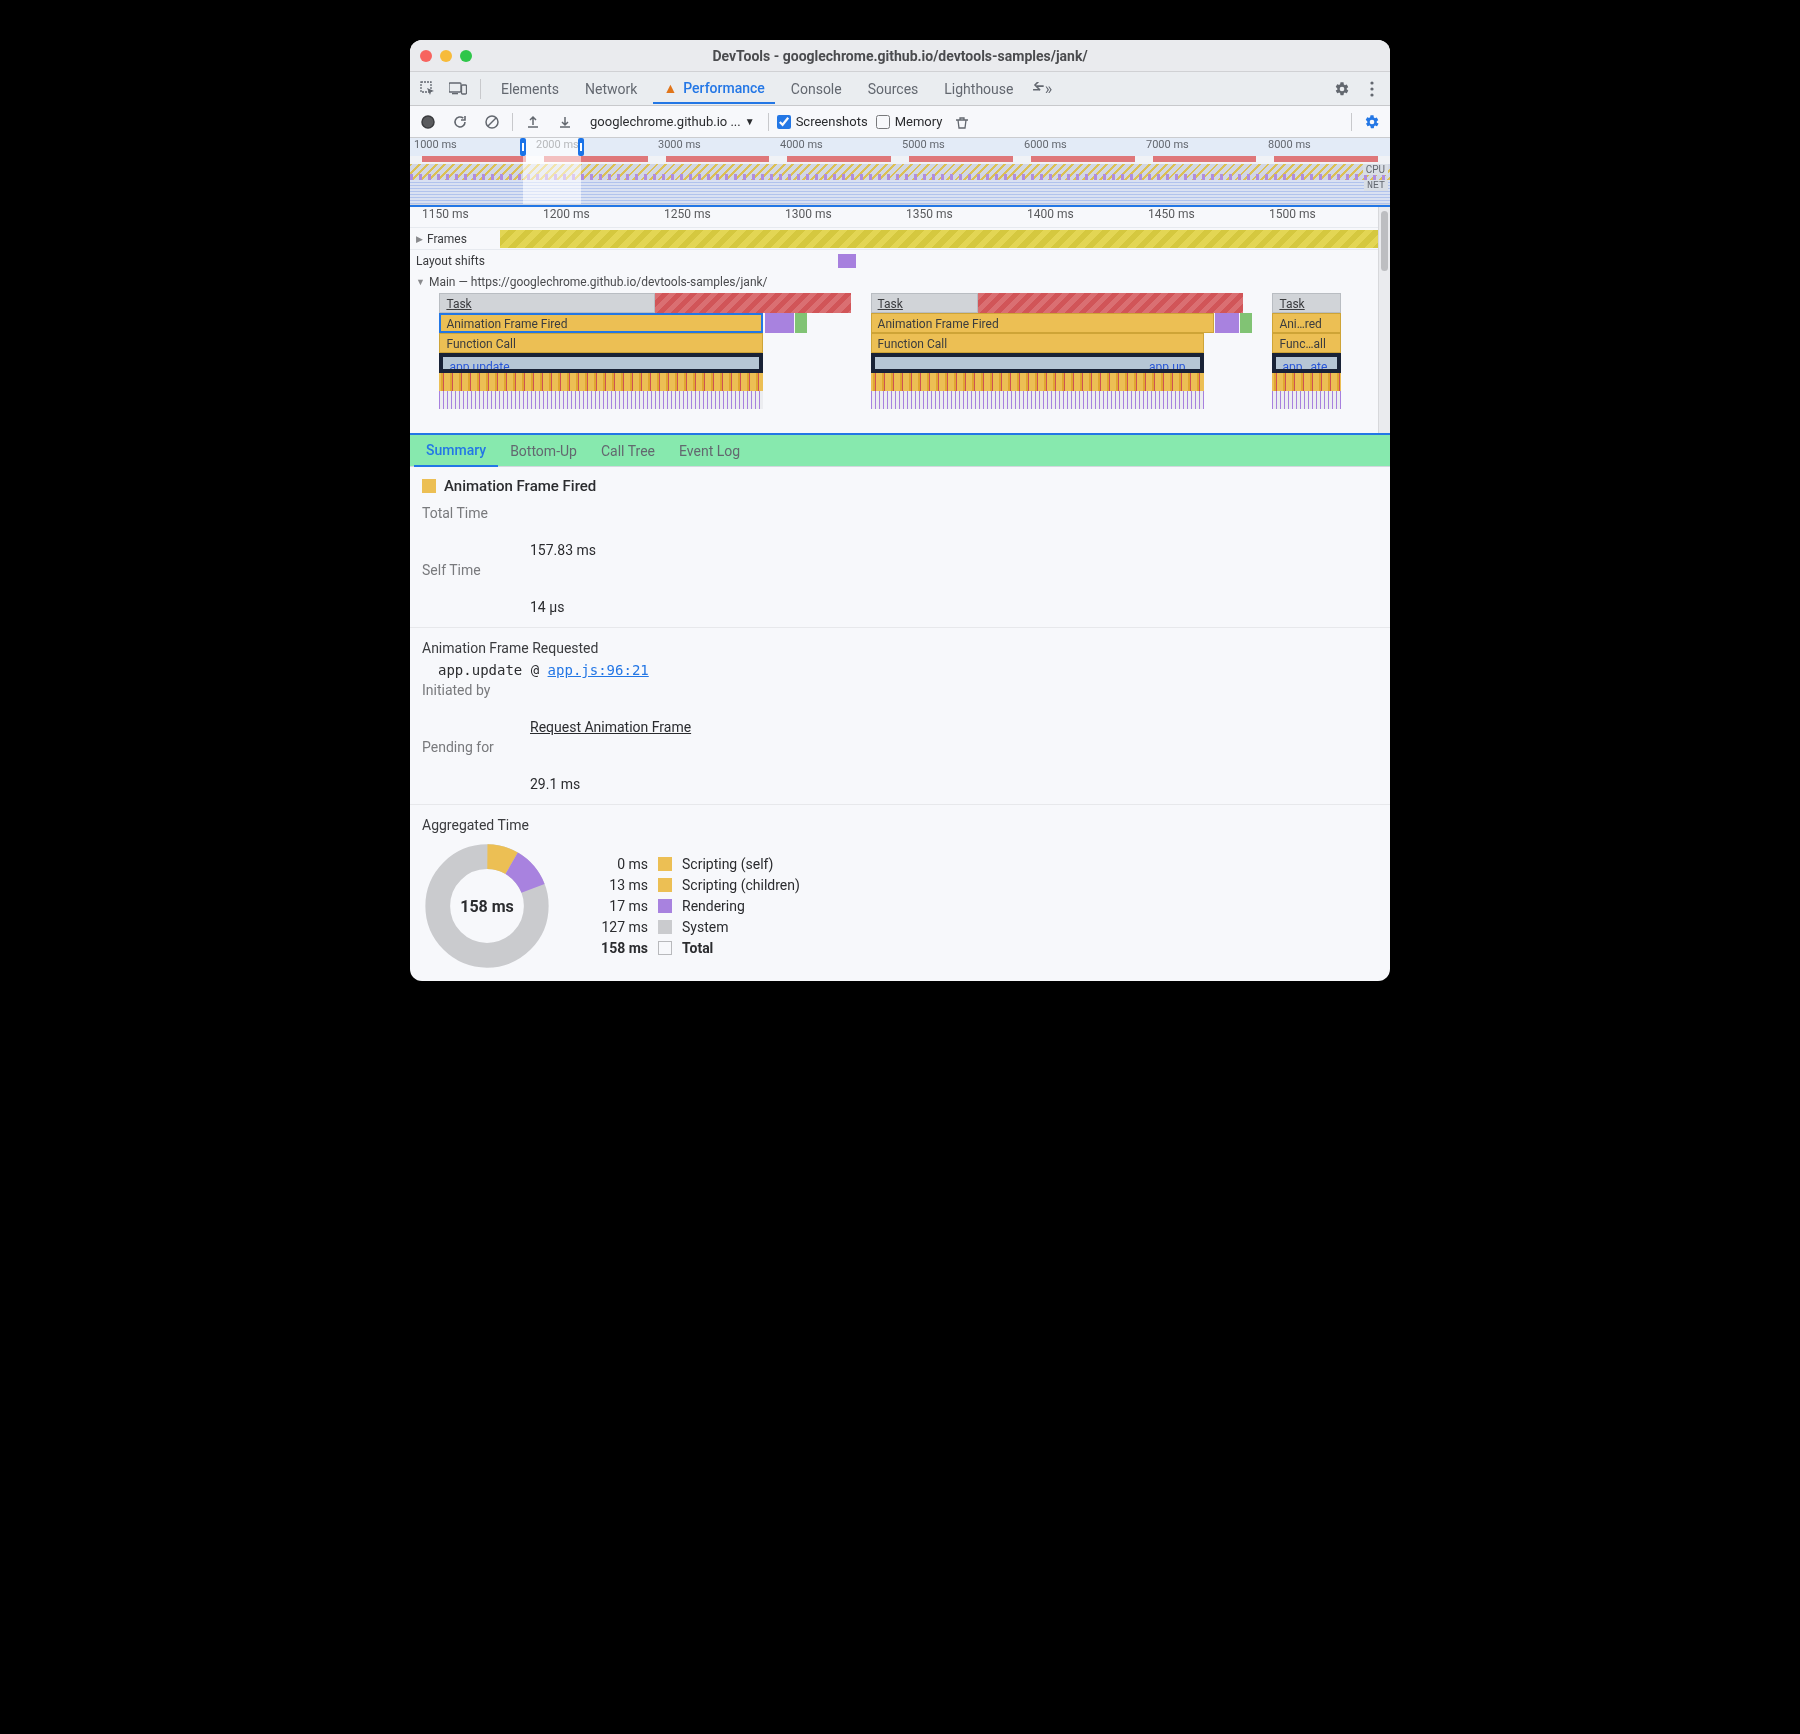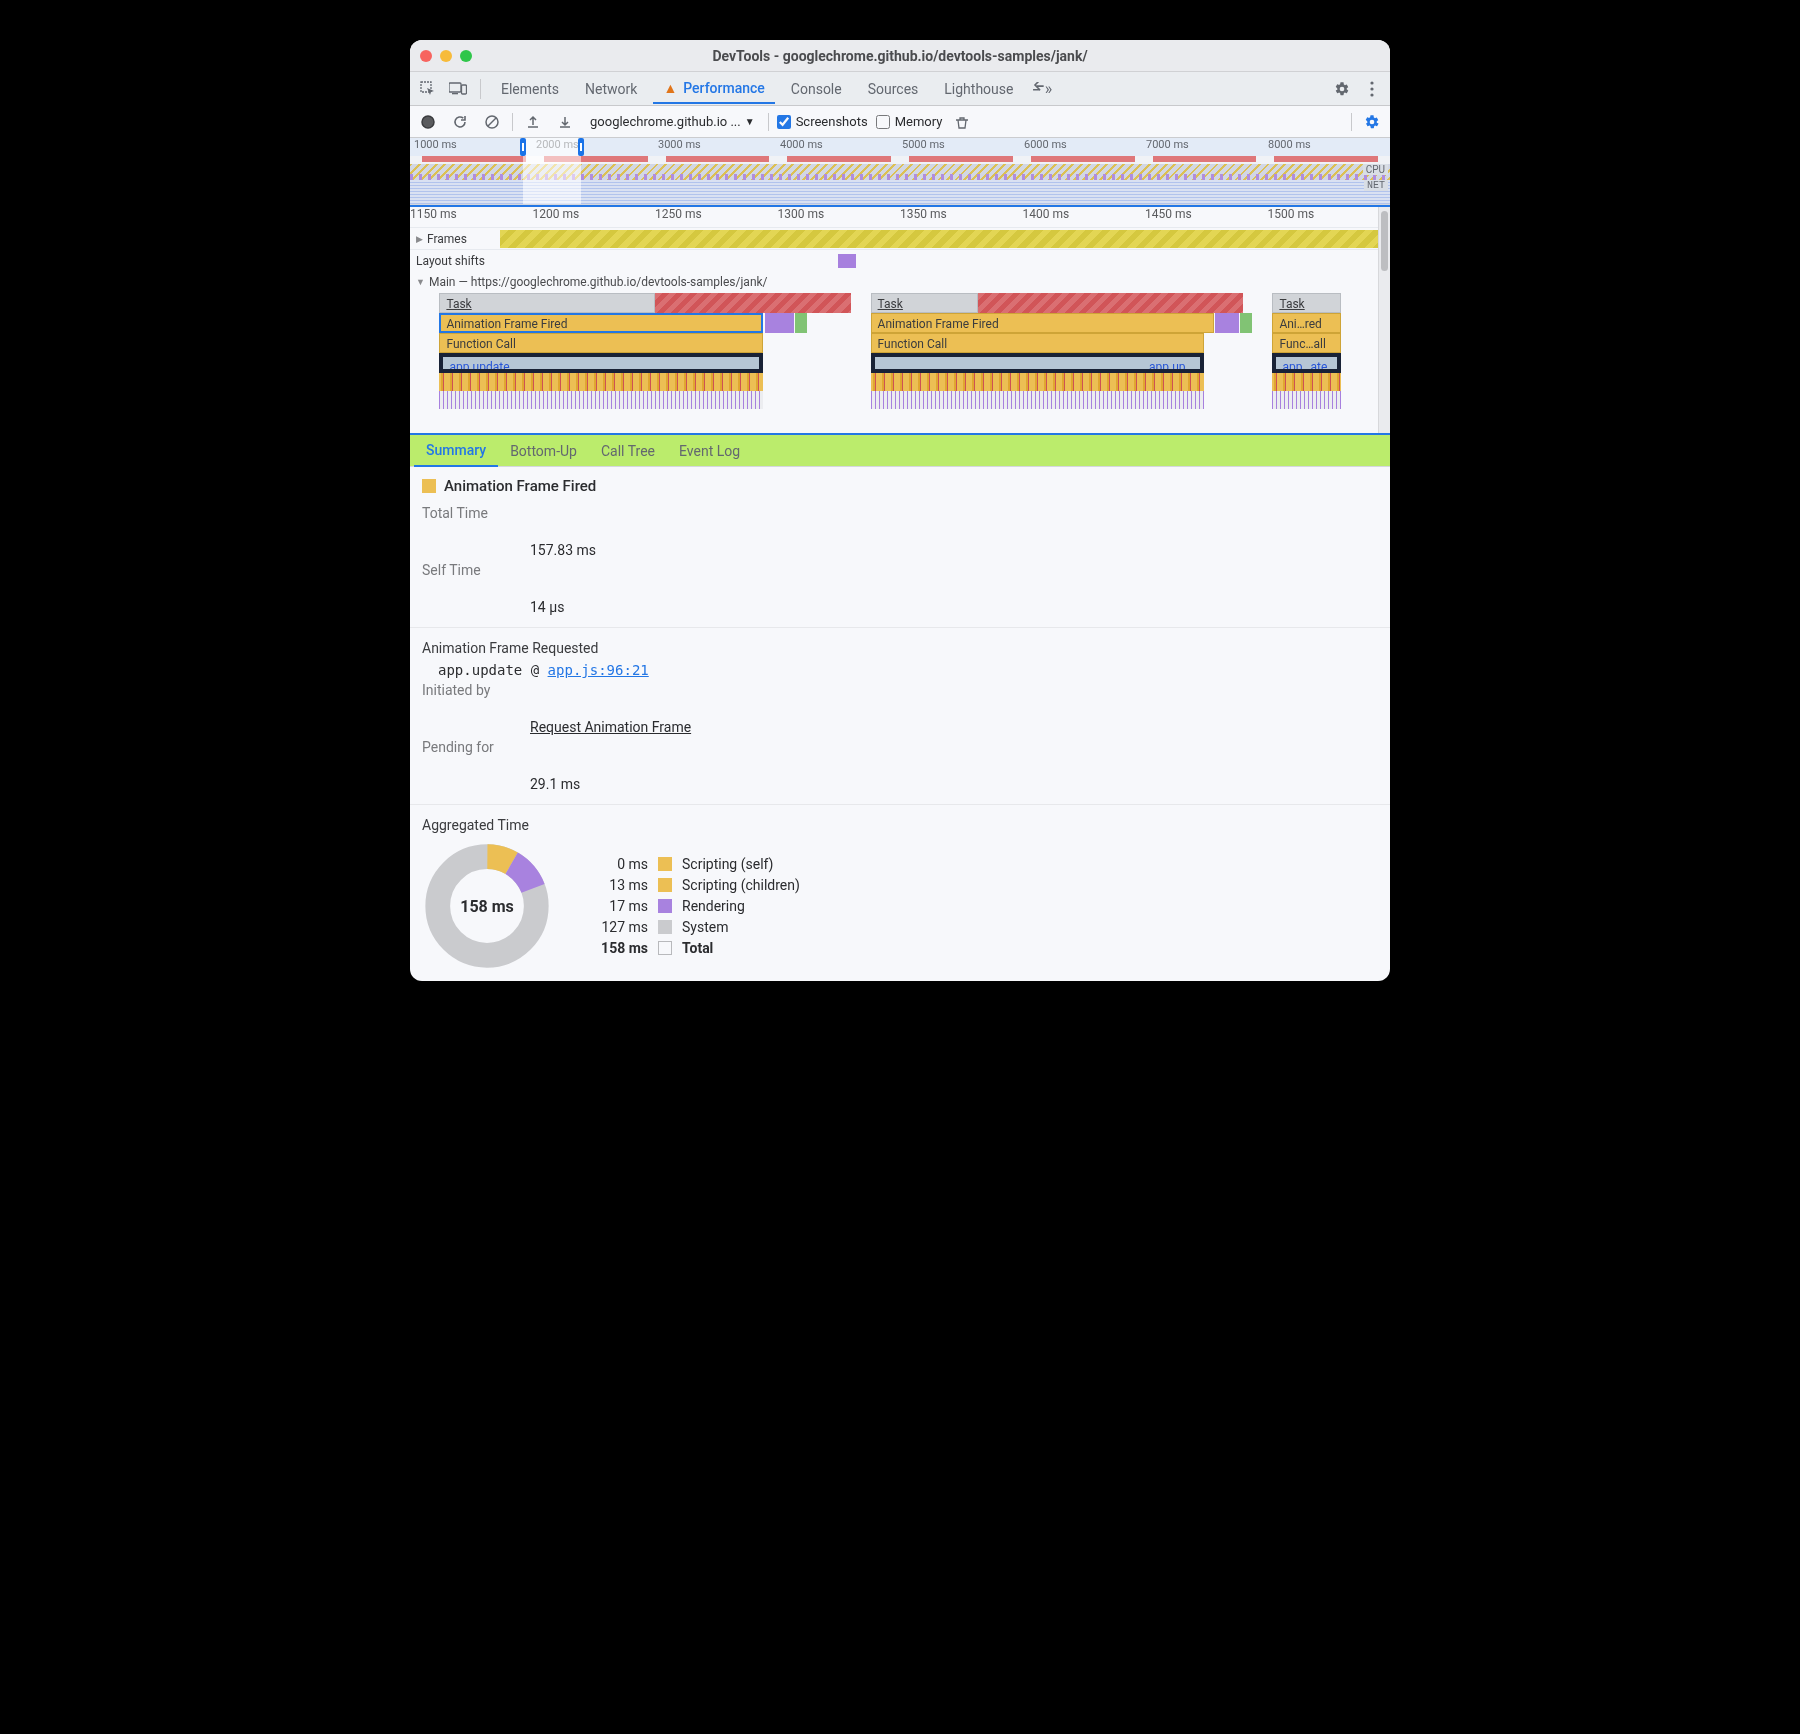--- a/index.html
+++ b/index.html
@@ -134,21 +134,21 @@
       repeating-linear-gradient(0deg, rgba(50,100,220,.25) 0 1px, transparent 1px 3px),
       #dfe7f6;
     position:relative;
     font-family:Liberation Mono, monospace;
   }
 
   
   .flame-wrap { border-bottom:2px solid #1a73e8; border-top:2px solid #1a73e8; position:relative;}
   .flame-ruler {
     height:20px; background:#fff; font-size:12px; color:#555;
-    display:flex; padding-left:0;
+    display:flex; padding-left:12px;
   }
   .flame-ruler span { flex:1; }
   .lane { display:flex; align-items:center; height:22px; border-top:1px solid #eef0f2; font-size:12px;}
   .lane-label { width:90px; padding-left:6px; color:#333; display:flex; align-items:center; gap:4px;}
   .lane-label .tri { font-size:9px; color:#888; }
   .lane-body { flex:1; position:relative; height:100%; }
 
   .frames-body div{
     position:absolute; top:2px; height:18px;
     background: repeating-linear-gradient(135deg,#eadb4a 0 6px,#dbcb33 6px 12px);
@@ -188,21 +188,21 @@
   .vscroll {
     position:absolute; right:0; top:0; width:12px; height:100%;
     background:#f1f1f1; border-left:1px solid #ddd;
   }
   .vscroll .thumb { position:absolute; left:2px; right:2px; top:4px; height:60px;
     background:#c1c1c1; border-radius:6px; }
 
   
   .dtabs {
     height:32px; border-bottom:1px solid #dadce0;
-    background:#bef264; display:flex; align-items:center;
+    background:#86efac; display:flex; align-items:center;
     font-size:14px; color:#5f6368; padding:0 4px;
   }
   .dtabs .dt { padding:7px 12px; cursor:pointer; }
   .dtabs .dt.active { color:#1a73e8; border-bottom:2px solid #1a73e8; font-weight:500; }
 
   
   .summary { padding:10px 12px; font-size:14px; }
   .summary h3 { font-size:15px; font-weight:500; display:flex; align-items:center; gap:8px; margin-bottom:10px;}
   .swatch { width:14px; height:14px; display:inline-block; }
   .sw-yellow { background:#f3c24a; }

